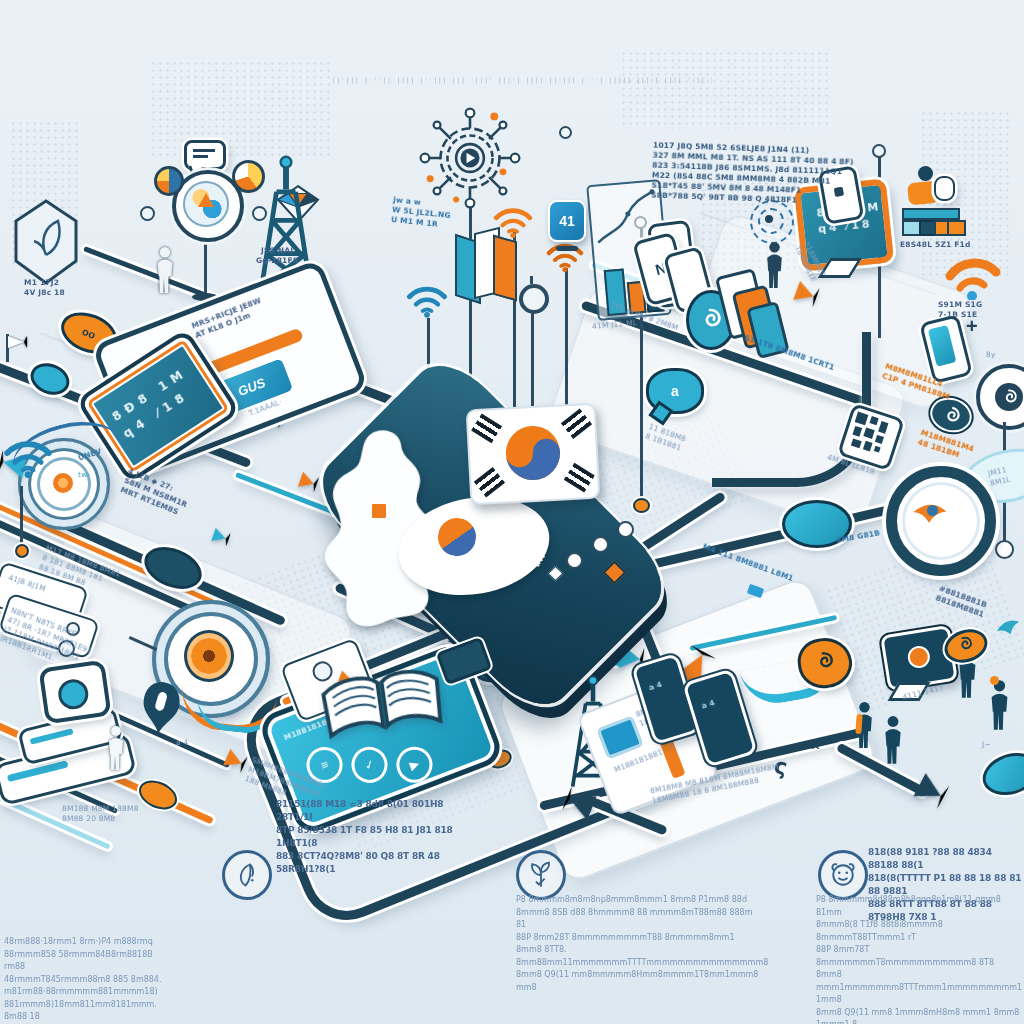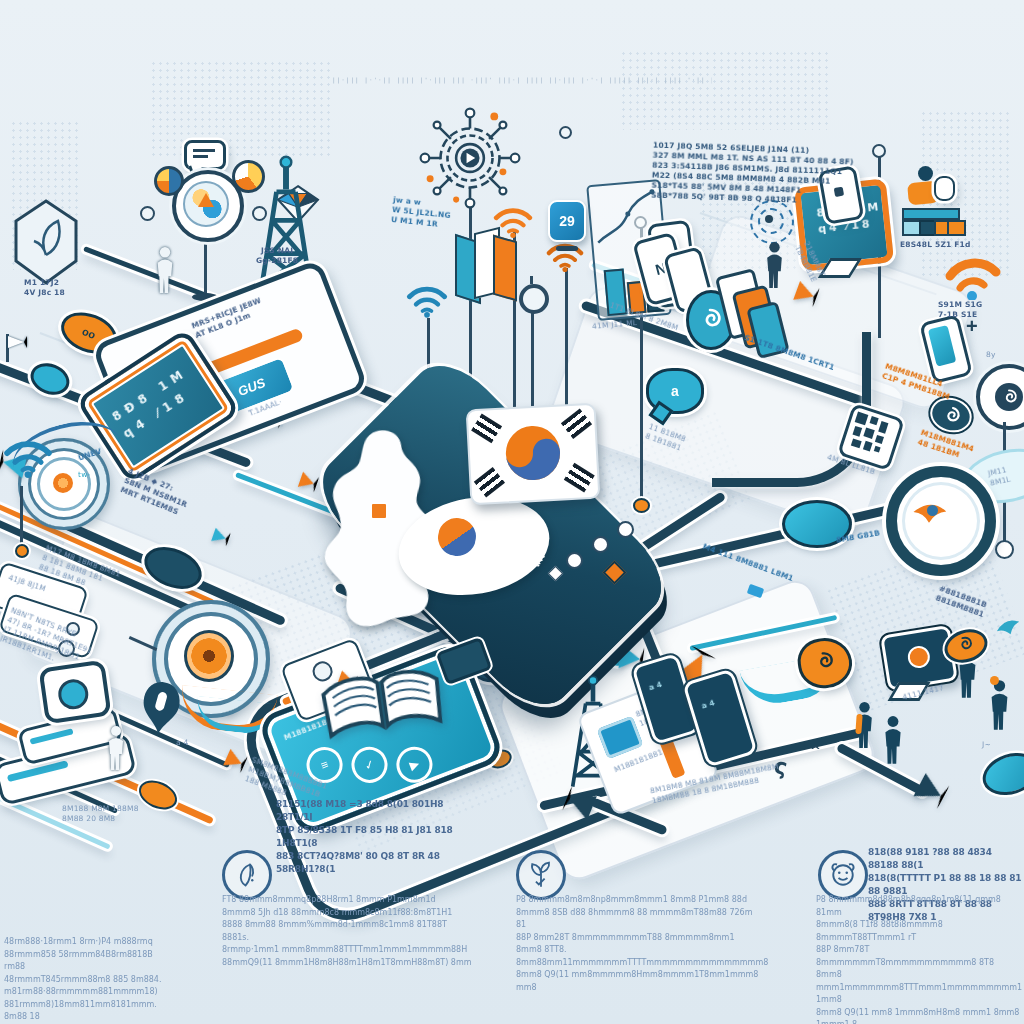--- a/index.html
+++ b/index.html
@@ -354,21 +354,21 @@
   <svg class="abs" style="left:2px;top:436px;color:#2286b8" width="52" height="42">
       <use href="#sym-wifi"></use>
     </svg>
   <div class="wire" style="left:20px;top:486px;height:60px"></div>
   <div class="bead" style="left:15px;top:544px;width:10px;height:10px"></div>
 
   <div class="wire" style="left:6px;top:334px;height:28px"></div>
   <div class="ah" style="left:8px;top:336px;border-left:16px solid #fdfeff;border-top:6px solid transparent;border-bottom:6px solid transparent;filter:drop-shadow(0 0 1px #24465c)"></div>
 
   <div class="abs" style="left:548px;top:200px;width:34px;height:38px;border-radius:9px;background:linear-gradient(140deg,#2f9fd8,#1877ab);border:2px solid #fff;box-shadow:2px 4px 6px rgba(35,70,95,.35);color:#fff;font:700 14px/38px 'Liberation Sans',sans-serif;text-align:center">
-    <span>29</span>
+    <span>41</span>
   </div>
   <div class="abs" style="left:556px;top:246px;width:22px;height:5px;background:#24465c;border-radius:3px"></div>
 
   <div class="abs" style="left:455px;top:238px;width:22px;height:58px;background:#2fa8c8;border:2px solid #1d4459;transform:skewY(18deg)"></div>
   <div class="abs" style="left:474px;top:230px;width:22px;height:62px;background:#fff;border:2px solid #1d4459;transform:skewY(-14deg)"></div>
   <div class="abs" style="left:493px;top:238px;width:20px;height:56px;background:#f07d1d;border:2px solid #1d4459;transform:skewY(16deg)"></div>
 
   <div class="abs" style="left:592px;top:182px;width:70px;height:132px;border:2.5px solid #33607c;border-radius:5px;background:rgba(255,255,255,.55);transform:rotate(-5deg)">
     <svg width="66" height="60" style="position:absolute;left:1px;top:4px">
       <path d="M4 52 C18 40 26 44 36 26 C44 13 54 10 62 6" stroke="#2c5a78" stroke-width="2.5" fill="none"></path>
@@ -634,33 +634,28 @@
 ▫8 1</div>
 
   <div class="colic" style="left:222px;top:850px">
     <svg width="30" height="30">
         <use href="#sym-sswirl"></use>
       </svg>
   </div>
   <div class="colh" style="left:276px;top:798px;width:200px">81151(88 M18 =3 8d8 8(01 801H8 28T1/1I
 8TP 85/8S38 1T F8 85 H8 81 J81 818 1H8T1(8
 883 8CT?4Q?8M8' 80 Q8 8T 8R 48 58R8H1?8(1</div>
-  <div class="colb" style="left:222px;top:894px;width:252px">FT8 88mmm8mmmq8p88H8rm1   8mmm·P1mm8m1d
-8mmm8 5Jh d18 88mmm8c8 mmm8c8m11f88:8m8T1H1
-8888 8mm88 8mmm%mmm8d·1mmm8c1mm8 81T88T 8881s.
-8rmmp·1mm1 mmm8mmm88TTTTmm1mmm1mmmmm88H
-88mmQ9(11 8mmm1H8m8H88m1H8m1T8mmH88m8T) 8mm</div>
 
   <div class="colic" style="left:516px;top:850px">
     <svg width="30" height="32">
         <use href="#sym-plant"></use>
       </svg>
   </div>
   <div class="colb" style="left:516px;top:894px;width:244px">P8 8mmmm8m8m8np8mmm8mmm1  8mm8 P1mm8 88d
-8mmm8 8SB d88 8hmmmm8 88 mmmm8mT88m88 726m 81
+8mmm8 8SB d88 8hmmmm8 88 mmmm8mT88m88 888m 81
 88P 8mm28T 8mmmmmmmmmT88 8mmmmm8mm1 8mm8 8TT8.
 8mm88mm11mmmmmmmTTTTmmmmmmmmmmmmmmm8
 8mm8 Q9(11 mm8mmmmm8Hmm8mmmm1T8mm1mmm8 mm8</div>
 
   <div class="colic" style="left:818px;top:850px">
     <svg width="30" height="30">
         <use href="#sym-face"></use>
       </svg>
   </div>
   <div class="colh" style="left:868px;top:846px;width:156px;overflow:hidden">818(88  9181 ?88 88 4834 88188 88(1

